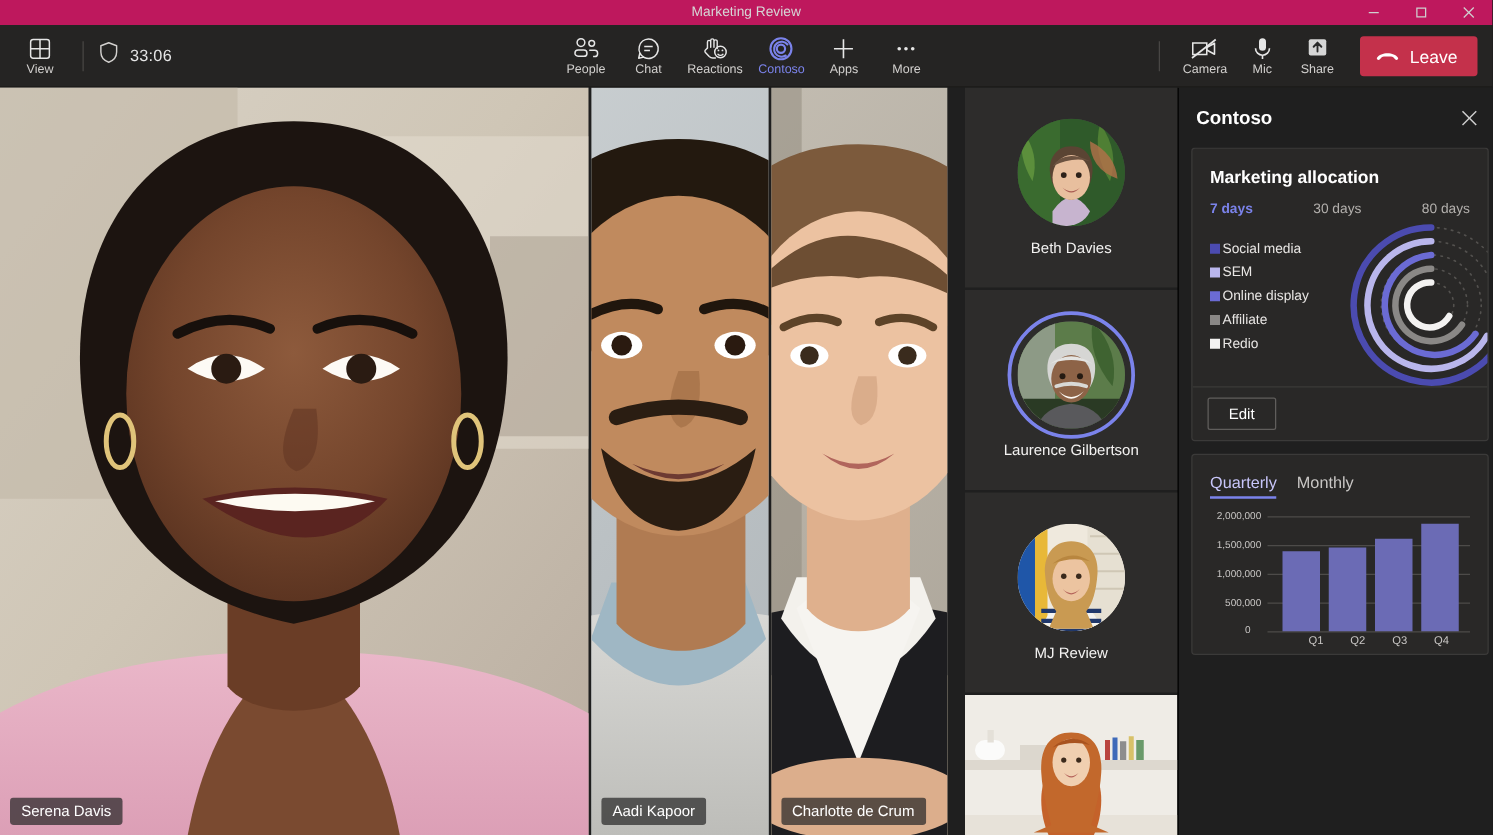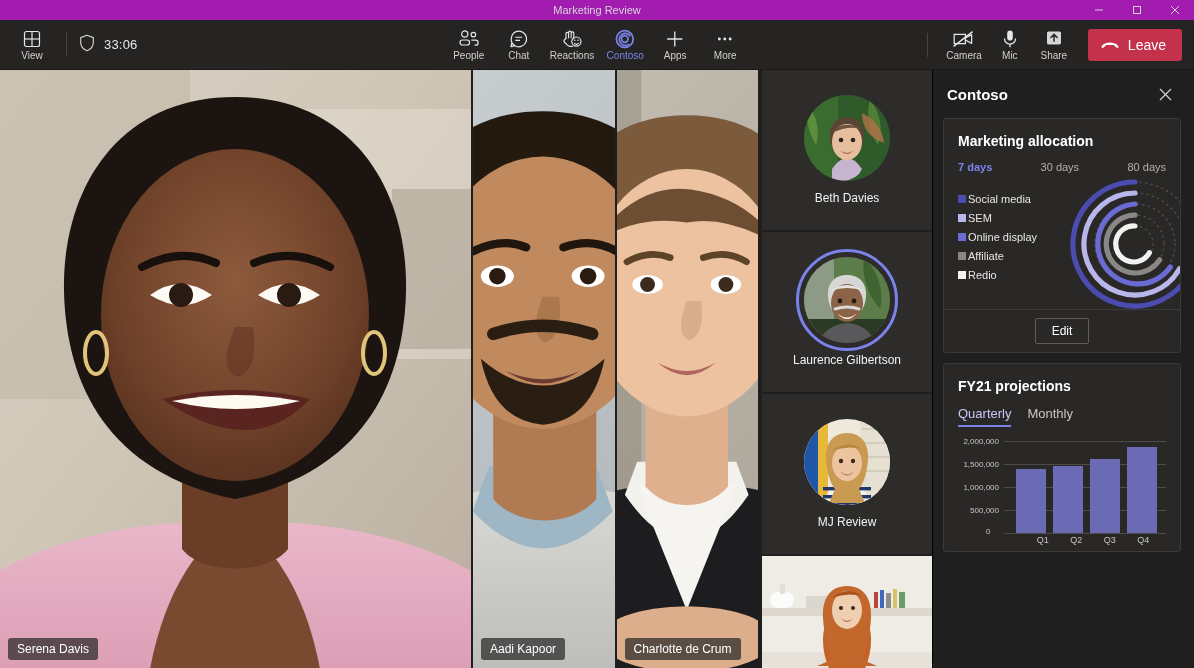--- a/index.html
+++ b/index.html
@@ -7,21 +7,21 @@
     width: 1194px; height: 668px;
     background: #1f1f1f;
     font-family: "Liberation Sans", sans-serif;
     overflow: hidden;
     color: #fff;
   }
   .app { position: relative; width: 1194px; height: 668px; display: flex; flex-direction: column; }
 
   
   .titlebar {
-    height: 20px; background: #a21caf; display: flex; align-items: center;
+    height: 20px; background: #be185d; display: flex; align-items: center;
     flex: 0 0 20px; position: relative;
   }
   .titlebar-title {
     position: absolute; left: 0; right: 0; text-align: center;
     font-size: 11px; color: #d6d6d6; line-height: 20px;
   }
   .winctl { position: absolute; right: 0; top: 0; display: flex; height: 20px; }
   .winbtn {
     width: 38px; height: 20px; display: flex; align-items: center; justify-content: center;
     color: #d0d0d0;
@@ -74,21 +74,21 @@
 
   
   .tile-main { width: 471px; flex: 0 0 471px; height: 100%; }
 
   
   .col-mid { flex: 0 0 285px; width: 285px; display: flex; flex-direction: row; gap: 2px; margin-left: 2px; }
   .col-mid .tile { flex: 1 1 50%; }
 
   
   .col-roster {
-    flex: 0 0 170px; width: 170px; margin-left: 4px;
+    flex: 0 0 170px; width: 170px; margin-left: 14px;
     display: flex; flex-direction: column; gap: 2px; overflow: hidden;
   }
   .roster-tile {
     background: #2d2c2b; position: relative;
     display: flex; flex-direction: column; align-items: center; justify-content: center;
     gap: 10px; flex: 0 0 160px;
   }
   .avatar-wrap { position: relative; width: 86px; height: 86px; }
   .avatar {
     width: 86px; height: 86px; border-radius: 50%; overflow: hidden;
@@ -129,21 +129,21 @@
 
   .alloc-body { position: relative; height: 112px; }
   .legend { position: relative; z-index: 2; padding-top: 6px; }
   .legend-row { display: flex; align-items: center; gap: 2px; margin-bottom: 7px; }
   .swatch { width: 8px; height: 8px; flex: 0 0 8px; }
   .legend-label { font-size: 11px; color: #e8e6e4; }
   .radial { position: absolute; right: -44px; top: -18px; width: 150px; height: 150px; }
 
   .card-footer {
     border-top: 1px solid #3b3a39; padding: 8px 12px;
-    display: flex; justify-content: center; margin-top: 10px;
+    display: flex; justify-content: flex-start; margin-top: 10px;
   }
   .edit-btn {
     background: #292827; color: #fff; border: 1px solid #605e5c;
     border-radius: 2px; font-size: 12px; padding: 5px 16px; cursor: pointer;
     font-family: inherit;
   }
 
   .tabs { display: flex; gap: 16px; margin-bottom: 8px; }
   .tab { font-size: 13px; color: #c8c6c4; padding-bottom: 4px; cursor: pointer; }
   .tab.active { color: #c8c6fa; border-bottom: 2px solid #7b83eb; }
@@ -639,21 +639,20 @@
             </div>
           </div>
 
           <div class="card-footer">
             <button class="edit-btn">Edit</button>
           </div>
         </div>
 
         <div class="card">
           <div class="card-inner">
-            <div class="card-title">FY21 projections</div>
 
             <div class="tabs">
               <span class="tab active">Quarterly</span>
               <span class="tab">Monthly</span>
             </div>
 
             <div class="chart-area">
               <div class="plot">
                 <div class="gridline" style="top:0%"></div>
                 <div class="ytick" style="top:0%">2,000,000</div>

